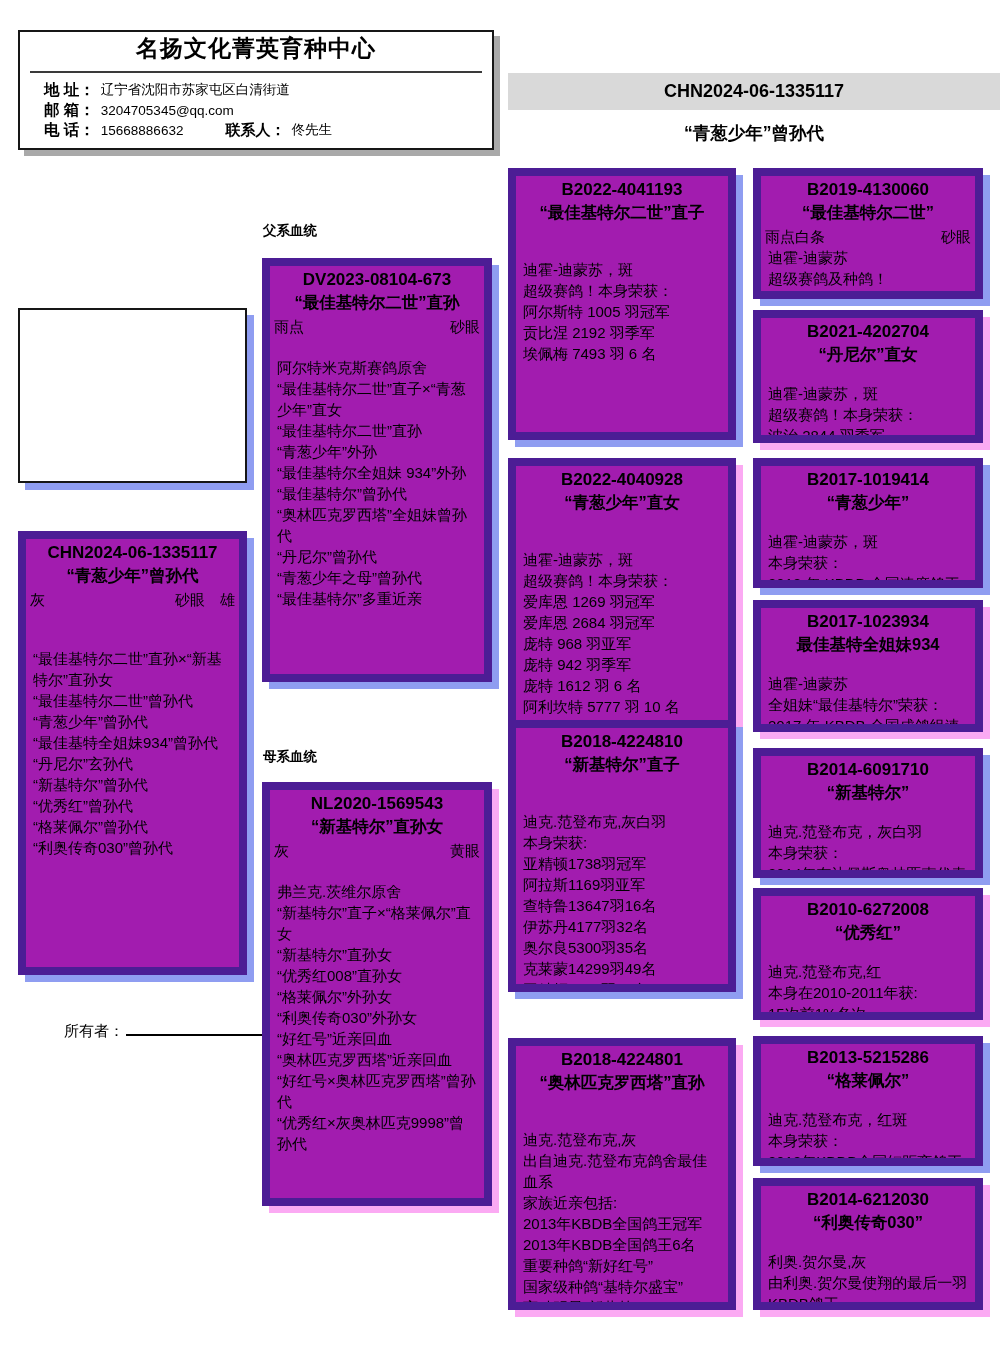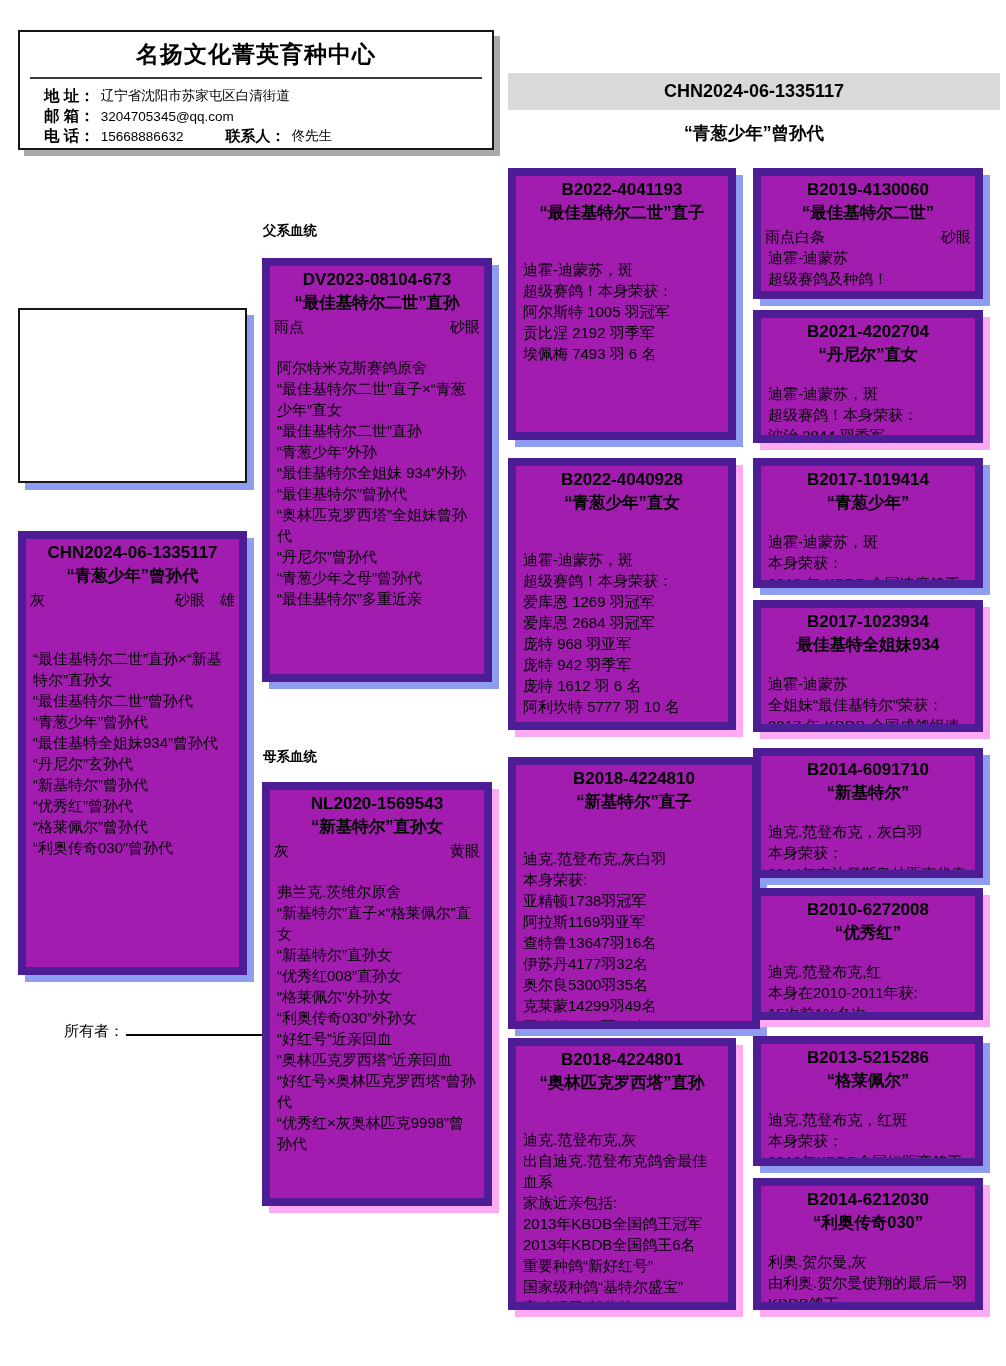--- a/index.html
+++ b/index.html
@@ -16,21 +16,21 @@
     color:#000;overflow:hidden;
   }
   
   .header-card{
     position:absolute;left:18px;top:30px;width:476px;height:120px;
     background:#fff;border:2px solid #161616;
     box-shadow:6px 6px 0 var(--hdr-shadow);
   }
   .header-title{
     text-align:center;font-weight:bold;font-size:23px;
-    margin-top:7px;letter-spacing:1px;
+    margin-top:1px;letter-spacing:1px;
   }
   .header-divider{border-top:2px solid #3a3a3a;margin:7px 10px 7px 10px}
   .header-row{padding-left:24px;height:20px;display:flex;align-items:center}
   .header-row .lbl{font-weight:bold;font-size:15.5px;white-space:pre}
   .header-row .val{font-size:13.5px;margin-left:6px}
   .header-row .lbl2{font-weight:bold;font-size:15px;margin-left:42px;white-space:pre}
   
   .banner{
     position:absolute;left:508px;top:73px;width:492px;height:37px;
     background:var(--banner);
@@ -192,21 +192,21 @@
       <div>超级赛鸽！本身荣获：</div>
       <div>爱库恩 1269 羽冠军</div>
       <div>爱库恩 2684 羽冠军</div>
       <div>庞特 968 羽亚军</div>
       <div>庞特 942 羽季军</div>
       <div>庞特 1612 羽 6 名</div>
       <div>阿利坎特 5777 羽 10 名</div>
     </div>
 </div>
 
-<div class="pbox blue" style="left:508px;top:757px;width:252px;height:272px">
+<div class="pbox blue" style="left:508px;top:720px;width:228px;height:272px">
   <div class="btitle">B2018-4224810</div>
   <div class="bsub">“新基特尔”直子</div>
   <div class="body m-tall">
       <div>迪克.范登布克,灰白羽</div>
       <div>本身荣获:</div>
       <div>亚精顿1738羽冠军</div>
       <div>阿拉斯1169羽亚军</div>
       <div>查特鲁13647羽16名</div>
       <div>伊苏丹4177羽32名</div>
       <div>奥尔良5300羽35名</div>

